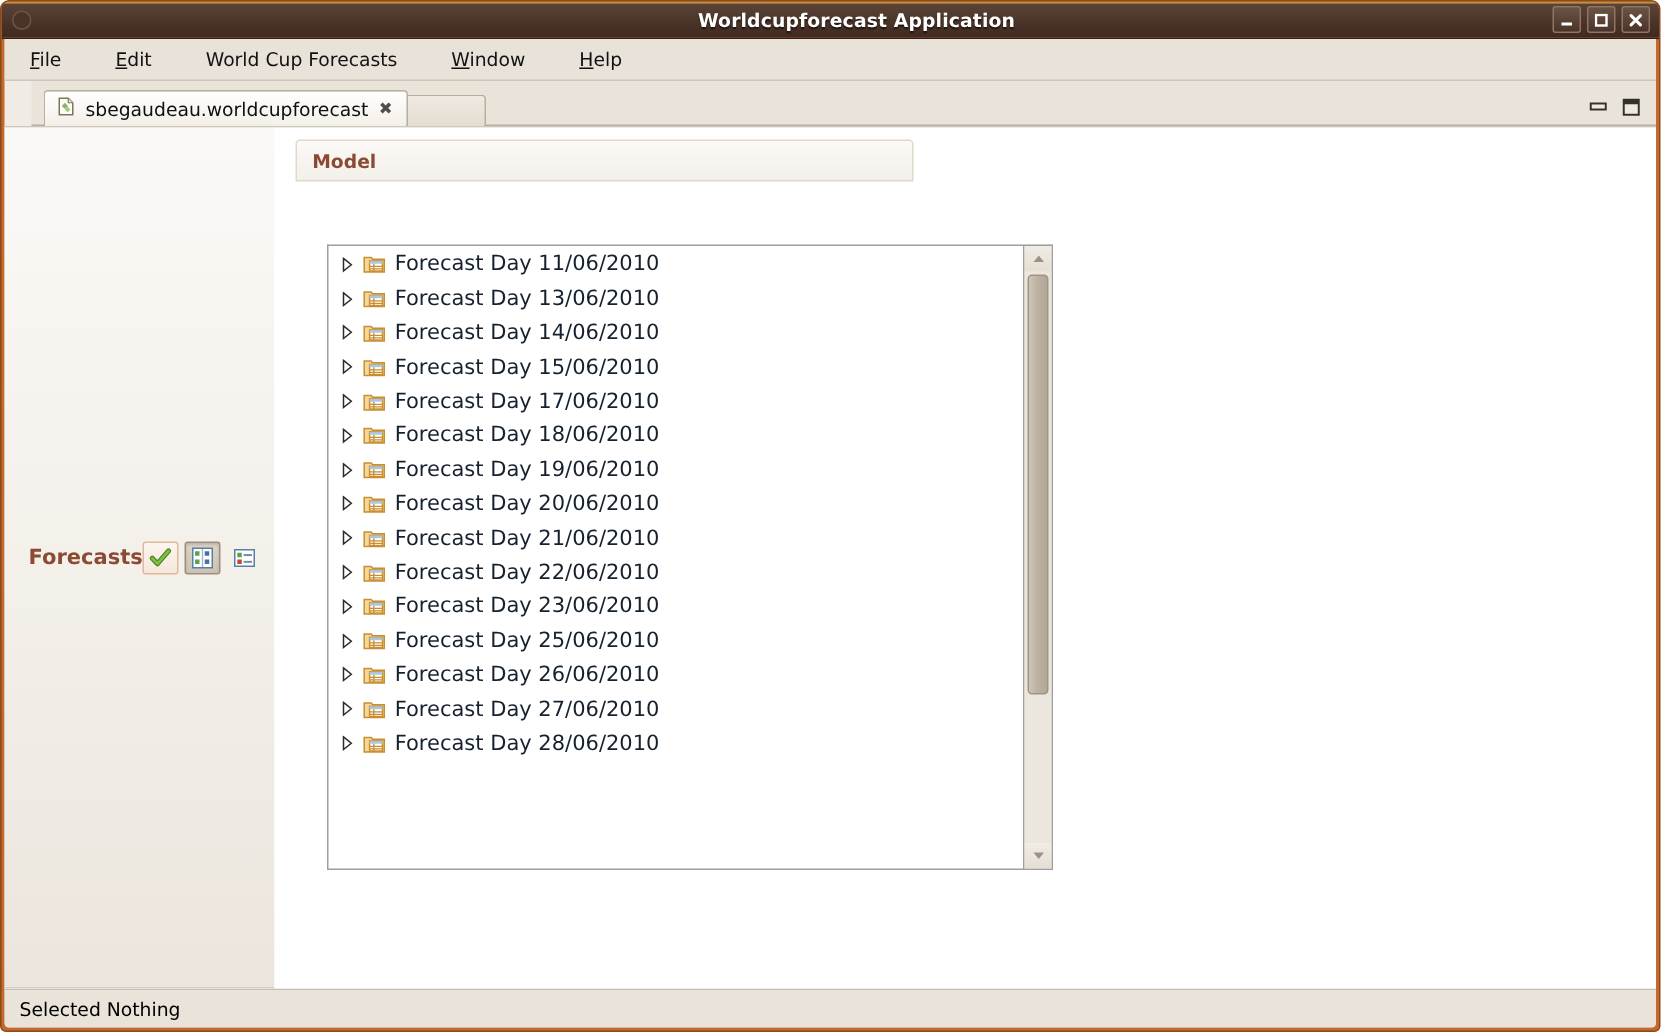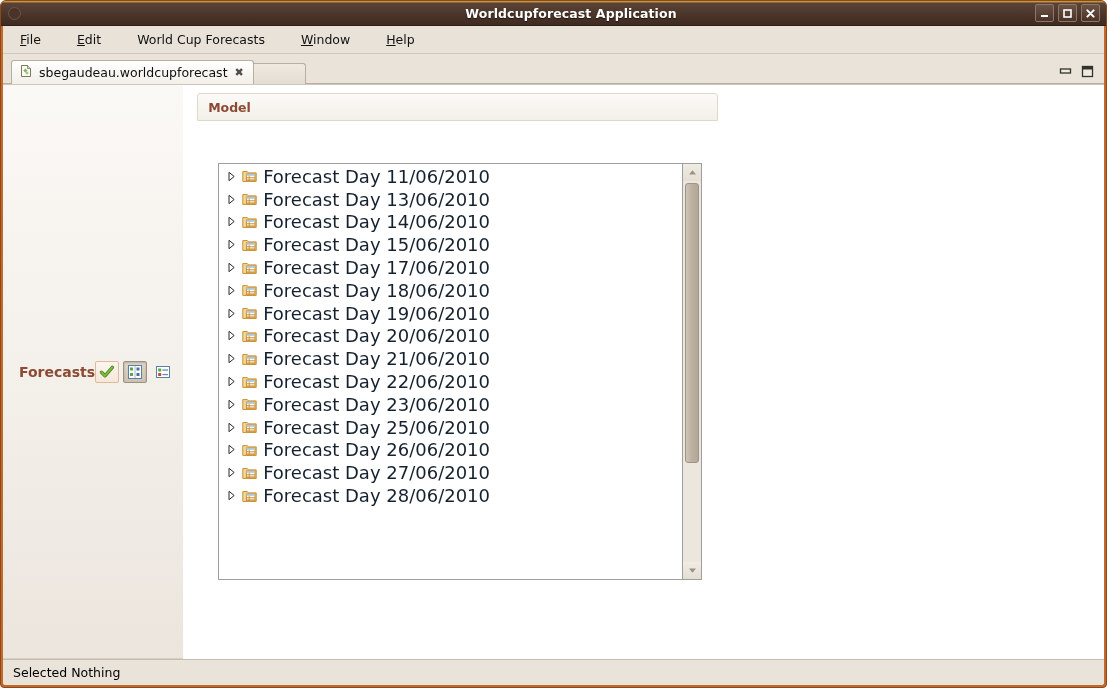--- a/index.html
+++ b/index.html
@@ -119,20 +119,21 @@
 
   
   .tabrow {
     flex: 0 0 29px;
     background: #e9e3da;
     display: flex;
     align-items: flex-end;
     padding-left: 8px;
     position: relative;
     border-bottom: 1px solid #b9afa1;
+    margin-left: 18px;
   }
   .tab {
     height: 24px;
     box-sizing: border-box;
     display: flex;
     align-items: center;
     gap: 6px;
     padding: 0 8px 0 7px;
     background: linear-gradient(to bottom, #ffffff, #f3efe8);
     border: 1px solid #b9afa1;
@@ -227,21 +228,21 @@
   .form-body {
     flex: 1 1 auto;
     position: relative;
     background: #ffffff;
     overflow: hidden;
   }
   .section {
     position: absolute;
     left: 14px;
     top: 8px;
-    width: 521px;
+    width: 412px;
     height: 28px;
     box-sizing: border-box;
     background: linear-gradient(to bottom, #fcfaf7, #f3efe9);
     border: 1px solid #e1d8cc;
     border-radius: 3px 3px 0 0;
     display: flex;
     align-items: center;
     padding-left: 10px;
   }
   .section-title {
@@ -283,21 +284,21 @@
     width: 12px;
     display: flex;
     align-items: center;
     justify-content: center;
     flex: 0 0 12px;
   }
   .expander svg { display: block; }
   .node-icon { flex: 0 0 16px; display: flex; align-items: center; }
   .node-icon svg { display: block; }
   .node-label {
-    font-size: 18px;
+    font-size: 14px;
     color: #15212e;
   }
 
   
   .vscroll {
     flex: 0 0 20px;
     box-sizing: border-box;
     border: 1px solid #9e9e9e;
     background: #ebe5dc;
     display: flex;

